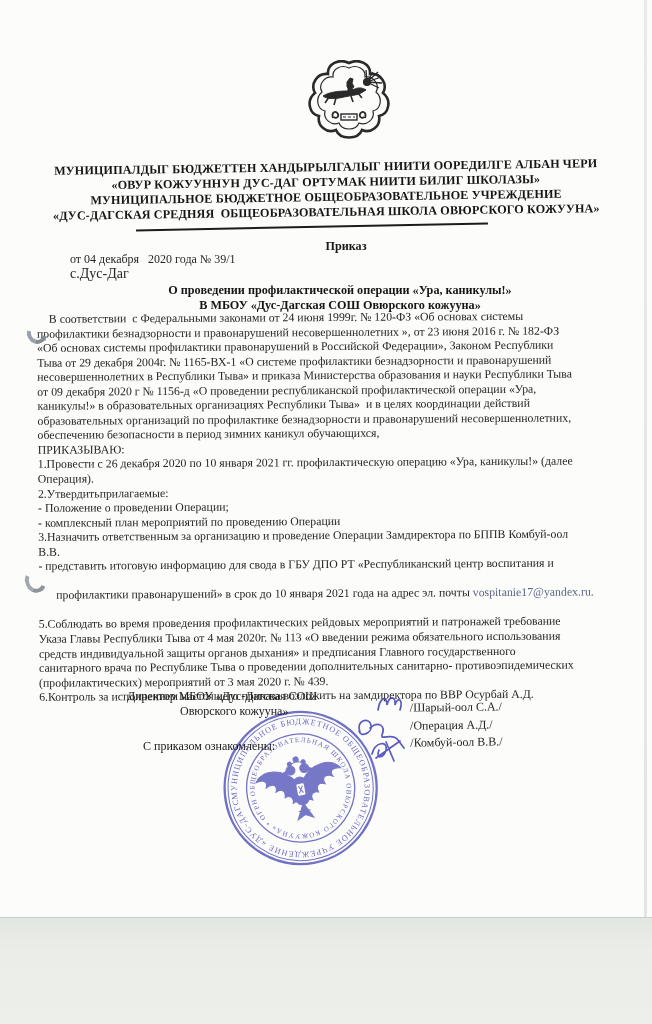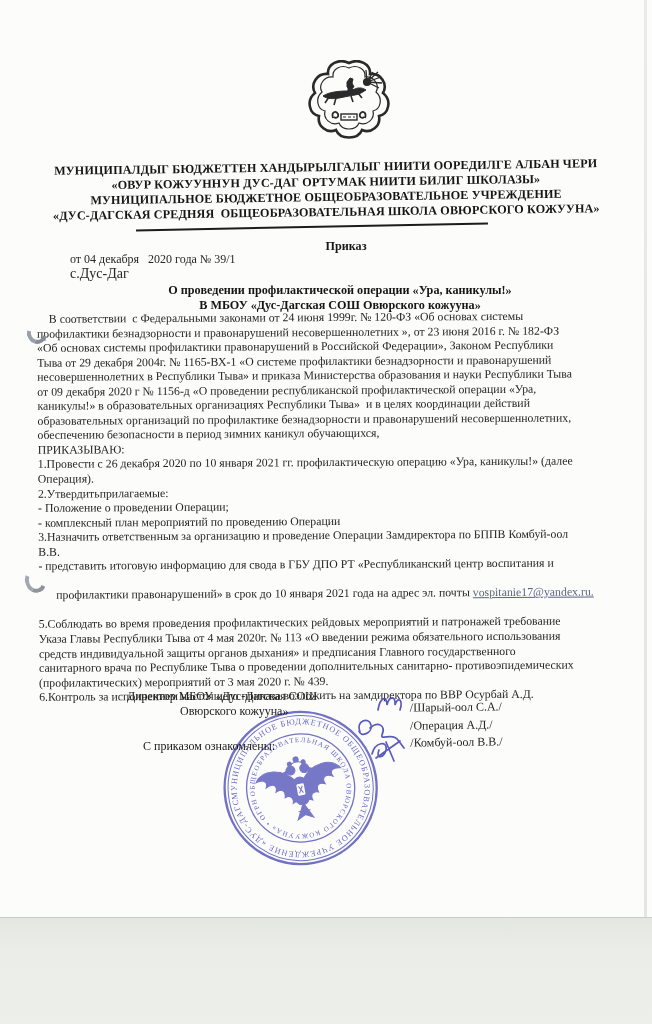--- a/index.html
+++ b/index.html
@@ -38,21 +38,21 @@
   .title-block{
     position:absolute; left:14px; top:283px; width:652px; text-align:center;
     font-weight:bold; font-size:12.2px; line-height:15px; color:#151515;
   }
   .body-block{
     position:absolute; left:38px; top:310px; width:600px;
     font-size:11.8px; line-height:14.55px; transform:rotate(-0.35deg);
   }
   .bline{ white-space:pre; }
   .bline.indent{ text-indent:12px; }
-  .email-link{ color:#5a6480; text-decoration:underline; cursor:pointer; }
+  .email-link{ color:#5a6480; cursor:pointer; }
   .sig-block{ position:absolute; font-size:12px; color:#202020; }
   #dir1{ left:127px; top:689px; }
   #dir2{ left:180px; top:704px; }
   #ack { left:143px; top:739px; }
   .sig-names{ position:absolute; left:410px; top:699px; font-size:12px; line-height:17.5px; transform:rotate(-0.8deg); }
   .ink{ position:absolute; left:338px; top:690px; }
   .stamp{ position:absolute; left:216px; top:703px; mix-blend-mode:multiply; opacity:.88; transform:rotate(-10deg); }
   .artifact{
     position:absolute; border-radius:50%;
     border:4px solid transparent;

